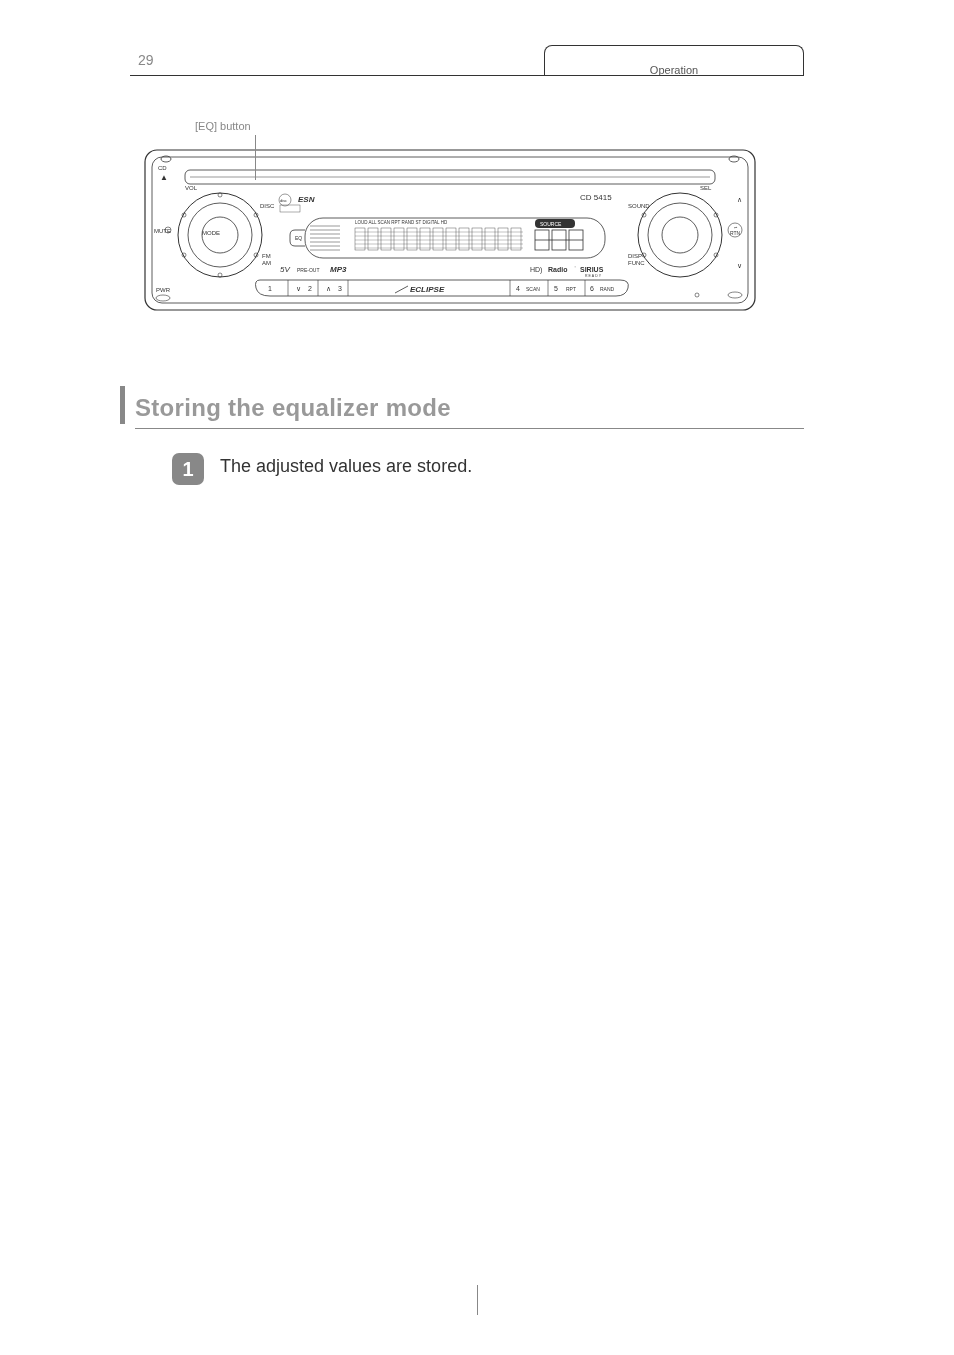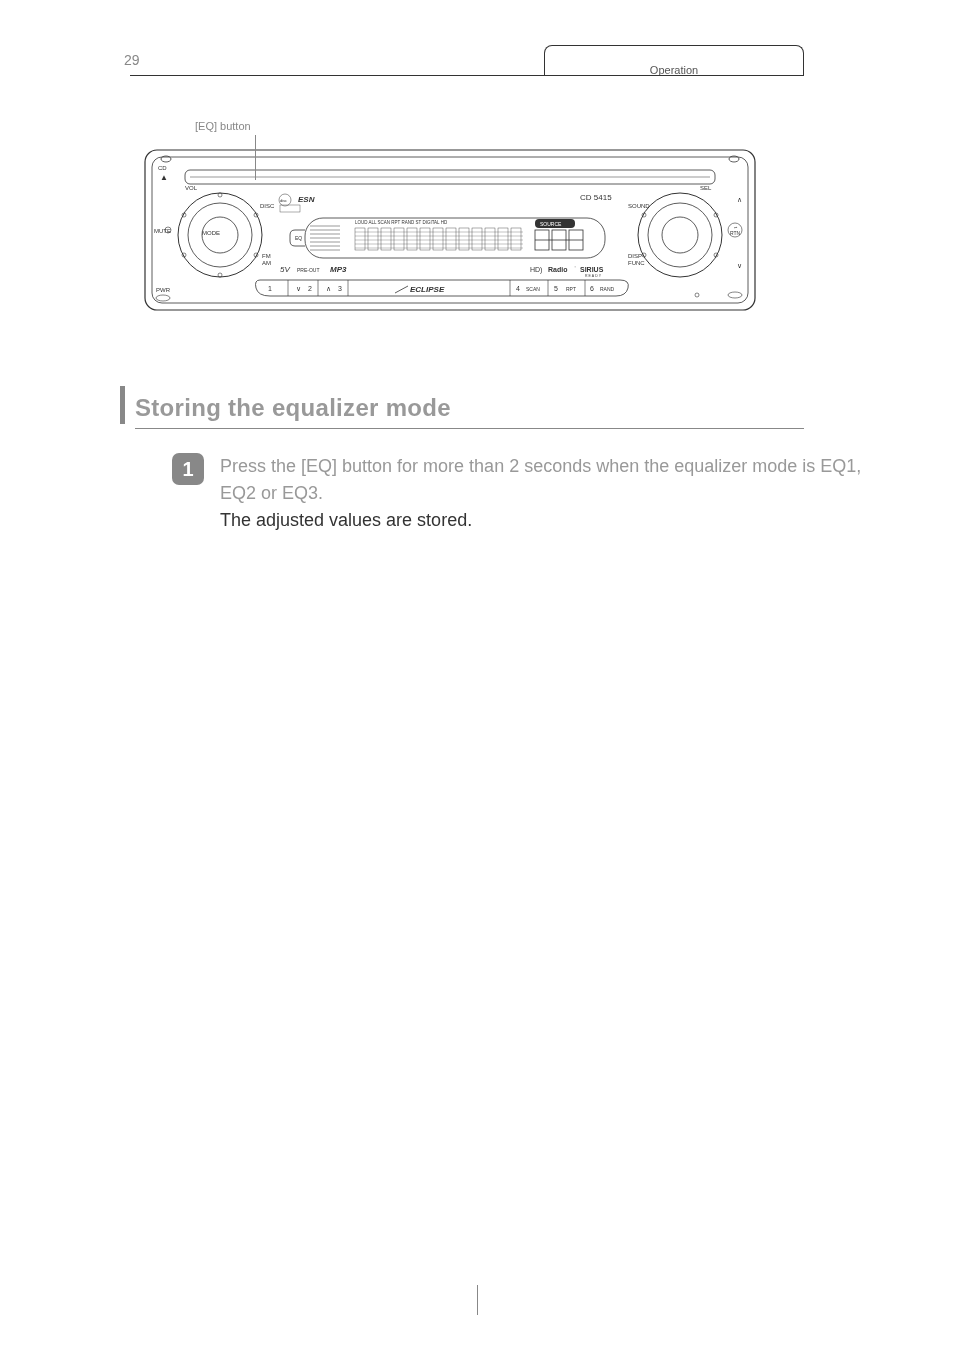--- a/index.html
+++ b/index.html
@@ -42,21 +42,21 @@
       position: absolute;
       top: 35px;
       left: 70px;
       right: 90px;
       height: 1px;
       background: #333;
     }
     .page-number {
       position: absolute;
       top: 12px;
-      left: 64px;
+      left: 78px;
       font-size: 14px;
       color: #888;
     }
     .diagram-area {
       margin-top: 50px;
       margin-left: 80px;
       margin-right: 100px;
       position: relative;
     }
     .callout-label {
@@ -317,19 +317,18 @@
   <div class="section-heading">
     <div class="vertical-bar"></div>
     <div class="heading-text">Storing the equalizer mode</div>
     <div class="heading-underline"></div>
   </div>
 
 
   <div class="step-row">
     <div class="step-num">1</div>
     <div class="step-content">
-      <div class="step-instruction">Press the [EQ] button for more than 2 seconds when the equalizer mode is EQ1, EQ2 or EQ3.</div>
       <div class="step-result">The adjusted values are stored.</div>
     </div>
   </div>
 
   <div class="footer-marker"></div>
 </div>
 
 </body></html>

